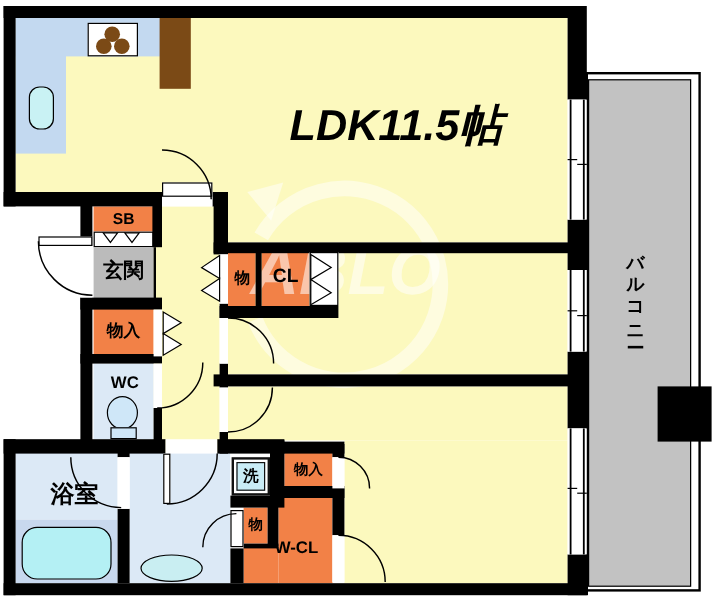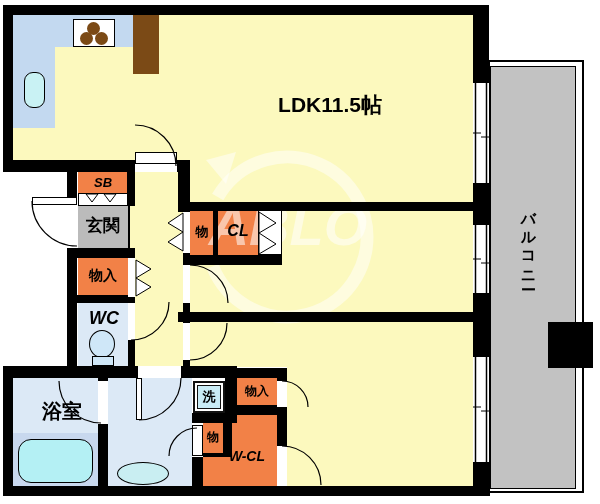--- a/index.html
+++ b/index.html
@@ -8,21 +8,21 @@
   #plan div{position:absolute;box-sizing:border-box;}
   .wall{background:#000;}
   .fill-yellow{background:#FCF9BE;}
   .fill-orange{background:#F28147;}
   .fill-gray{background:#BBBBBB;}
   .fill-paleblue{background:#DCE9F6;}
   .fill-kitchen{background:#C3D9F0;}
   .fill-white{background:#fff;}
   .lbl{color:#000;font-weight:bold;text-align:center;white-space:nowrap;
        display:flex;align-items:center;justify-content:center;}
-  .lbl.it{font-style:italic;}
+  .lbl.it{}
   .opening{background:#fff;}
   .leaf{background:#fff;border:1px solid #000;}
   svg{position:absolute;left:0;top:0;pointer-events:none;}
   #wm-text{position:absolute;left:198px;top:194px;width:180px;height:70px;
      font-size:56px;font-weight:bold;font-style:italic;color:rgba(255,255,255,0.55);
      text-align:center;line-height:64px;letter-spacing:0px;}
   .vert{writing-mode:vertical-rl;text-orientation:mixed;letter-spacing:3px;}
 </style>
 </head>
 <body>
@@ -177,26 +177,26 @@
     </g>
     <g>
       <rect x="473" y="357" width="16" height="105" fill="#fff"></rect>
       <line x1="475.5" y1="357" x2="475.5" y2="462" stroke="#000" stroke-width="1.5"></line>
       <line x1="486.5" y1="357" x2="486.5" y2="462" stroke="#000" stroke-width="1.5"></line>
       <line x1="473" y1="407" x2="481" y2="407" stroke="#000" stroke-width="1"></line>
       <line x1="481" y1="411" x2="489" y2="411" stroke="#000" stroke-width="1"></line>
     </g>
   </svg>
 
-  <div class="lbl" style="left:235px;top:90px;width:190px;height:30px;font-size:21px;">LDK11.5帖</div>
+  <div class="lbl" style="left:235px;top:90px;width:190px;height:30px;font-size:36px;font-style:italic;">LDK11.5帖</div>
   <div class="lbl vert" style="left:518px;top:183px;width:20px;height:120px;font-size:15px;">バルコニー</div>
   <div class="lbl" style="left:80px;top:215px;width:46px;height:20px;font-size:17px;">玄関</div>
   <div class="lbl it" style="left:85px;top:174px;width:36px;height:16px;font-size:13px;">SB</div>
   <div class="lbl" style="left:80px;top:268px;width:46px;height:16px;font-size:14px;">物入</div>
-  <div class="lbl it" style="left:82px;top:308px;width:44px;height:20px;font-size:18px;text-align:center;">WC</div>
+  <div class="lbl it" style="left:82px;top:308px;width:44px;height:20px;font-size:14px;text-align:center;">WC</div>
   <div class="lbl" style="left:38px;top:402px;width:48px;height:18px;font-size:20px;">浴室</div>
   <div class="lbl" style="left:199px;top:389px;width:20px;height:16px;font-size:13px;">洗</div>
   <div class="lbl" style="left:205px;top:430px;width:16px;height:14px;font-size:12px;">物</div>
   <div class="lbl" style="left:193px;top:224px;width:18px;height:15px;font-size:13px;">物</div>
   <div class="lbl it" style="left:221px;top:222px;width:34px;height:18px;font-size:16px;">CL</div>
   <div class="lbl" style="left:239px;top:384px;width:36px;height:14px;font-size:12px;">物入</div>
   <div class="lbl it" style="left:221px;top:448px;width:52px;height:16px;font-size:14px;">W-CL</div>
 
 </div>
 

